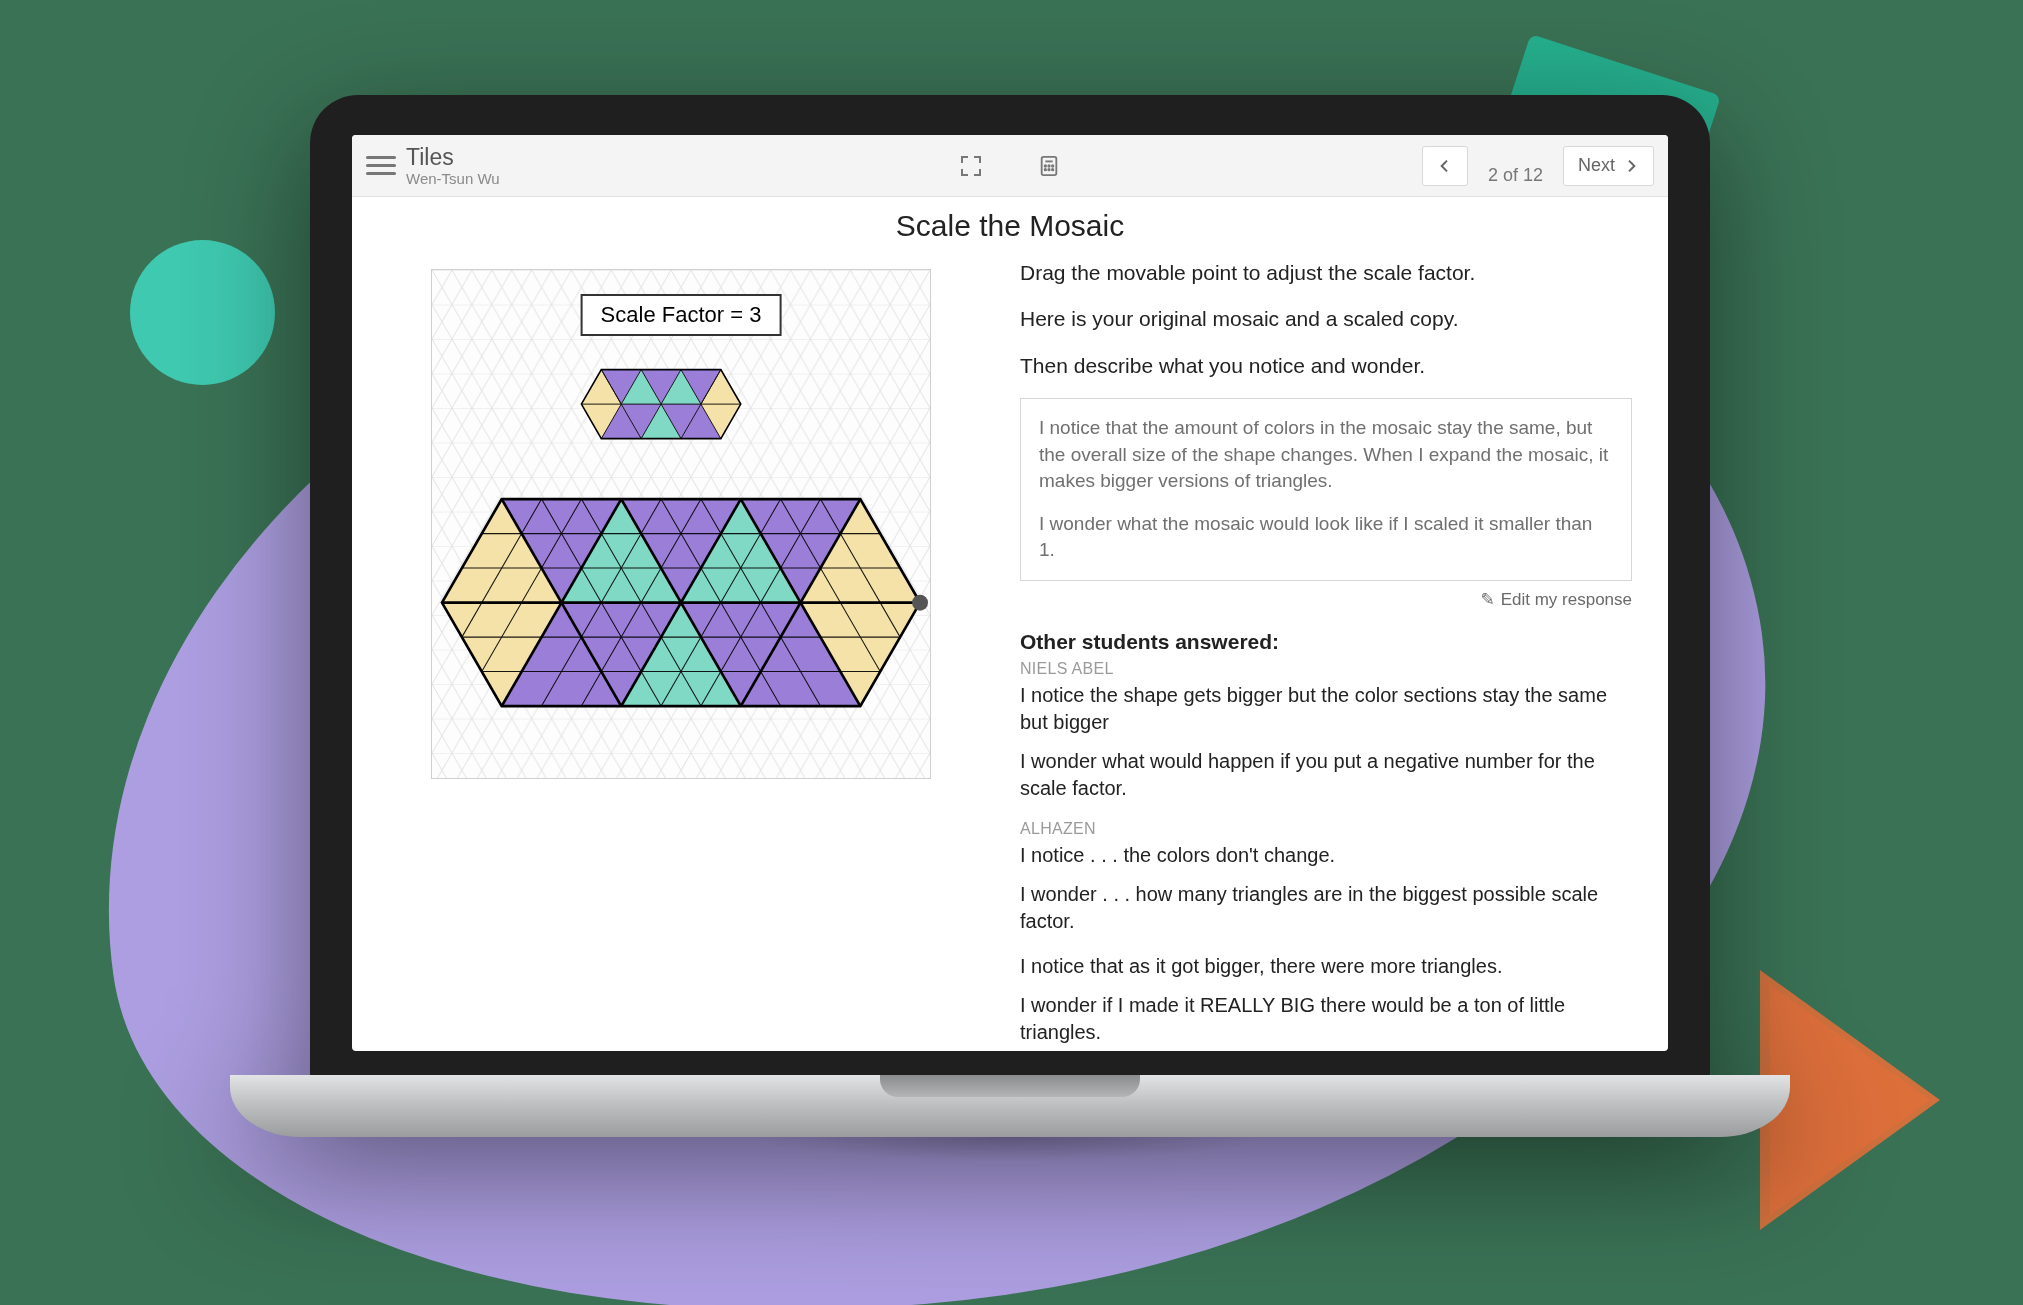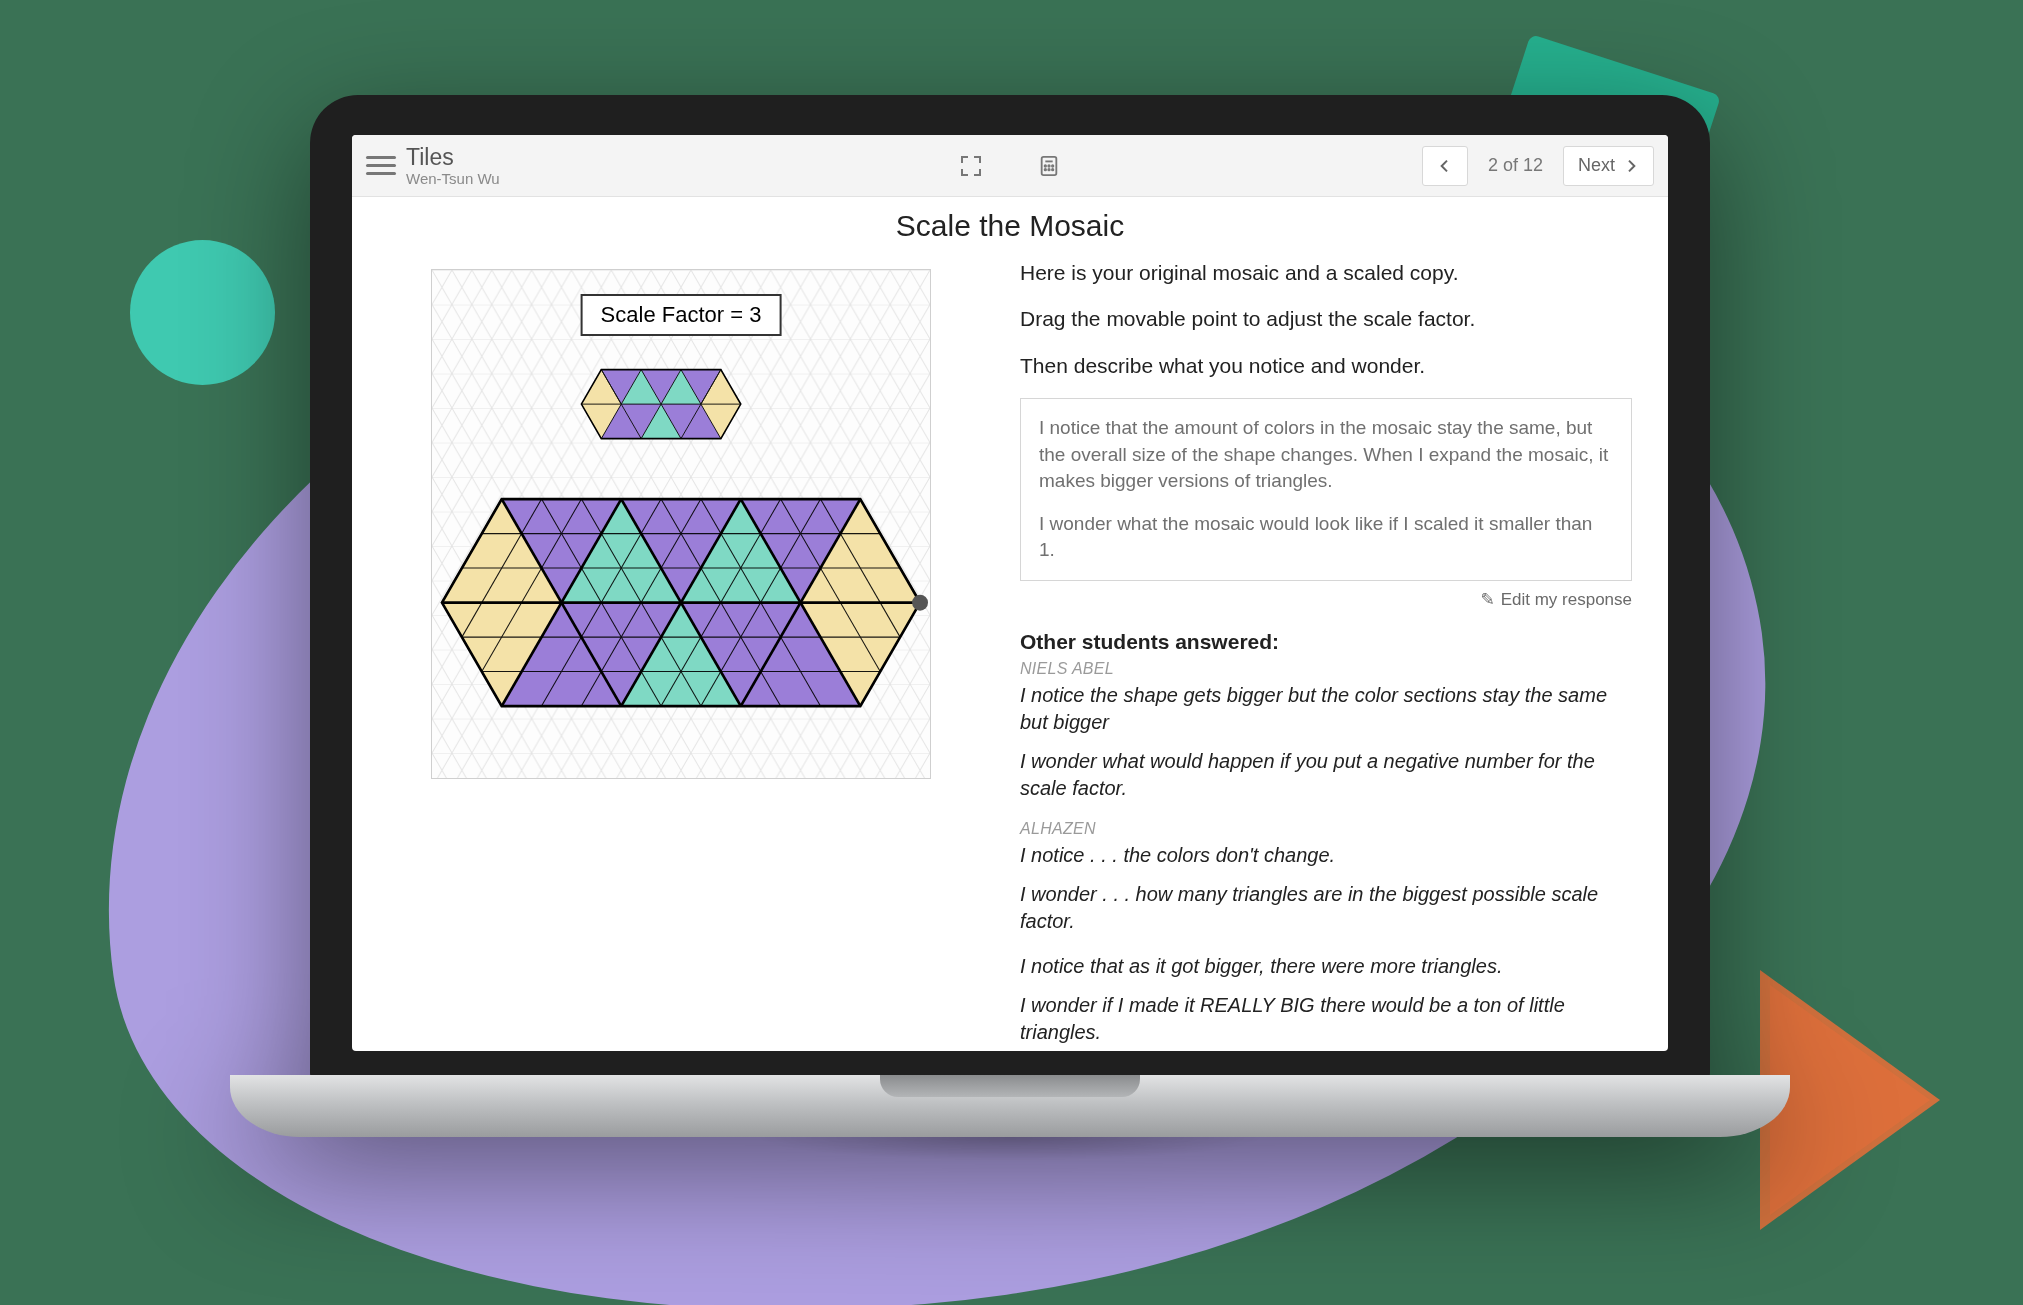--- a/index.html
+++ b/index.html
@@ -119,21 +119,21 @@
   .title-block .t2 { font-size: 15px; color:#8a8a8a; }
   .center-tools {
     position:absolute; left:50%; transform:translateX(-50%);
     display:flex; gap:50px; align-items:center;
   }
   .tool-btn {
     width:28px; height:28px; color:#777; cursor:pointer;
     display:flex; align-items:center; justify-content:center;
   }
   .right-tools {
-    margin-left:auto; display:flex; align-items:center; gap:12px;
+    margin-left:auto; display:flex; align-items:flex-end; gap:12px;
   }
   .nav-btn {
     background:#fff; border:1px solid #d8d8d8;
     height:40px; padding:12px 14px;
     display:flex; align-items:center; gap:8px;
     font-size:18px; color:#666; cursor:pointer;
     border-radius:3px;
   }
   .page-ind { font-size:18px; color:#777; padding:0 8px; }
 
@@ -175,21 +175,21 @@
     padding: 16px 18px; font-size:19px; color:#707070;
     line-height:1.4;
   }
   .resp-box .gap { height:16px; }
   .edit-row {
     text-align:right; font-size:17px; color:#6a6a6a;
     margin:8px 0 20px 0; cursor:pointer;
   }
   .edit-row .pencil { margin-right:6px; }
   .others-h { font-weight:700; font-size:21px; margin-bottom:6px; }
-  .student { margin-bottom: 18px; font-style: italic; }
+  .student { margin-bottom: 18px; }
   .student .name { color:#9a9a9a; font-size:16px; letter-spacing:0.3px; margin-bottom:4px; }
   .student .txt { font-size:20px; line-height:1.35; margin-bottom:12px; }
 </style>
 </head>
 <body>
 
 <div class="deco blob"></div>
 <div class="deco circle"></div>
 <div class="deco square"></div>
 <div class="deco tri"></div>
@@ -345,22 +345,22 @@
                 </g>
               </g>
 
               <circle cx="490" cy="334" r="8" fill="#555"></circle>
             </svg>
           </div>
         </div>
 
         <div class="right-pane">
           <div style="height:46px"></div>
+          <p>Drag the movable point to adjust the scale factor.</p>
           <p>Here is your original mosaic and a scaled copy.</p>
-          <p>Drag the movable point to adjust the scale factor.</p>
           <p>Then describe what you notice and wonder.</p>
 
           <div class="resp-box">
             <div>I notice that the amount of colors in the mosaic stay the same, but the overall size of the shape changes. When I expand the mosaic, it makes bigger versions of triangles.</div>
             <div class="gap"></div>
             <div>I wonder what the mosaic would look like if I scaled it smaller than 1.</div>
           </div>
           <div class="edit-row">
             <span class="pencil">✎</span><span>Edit my response</span>
           </div>

